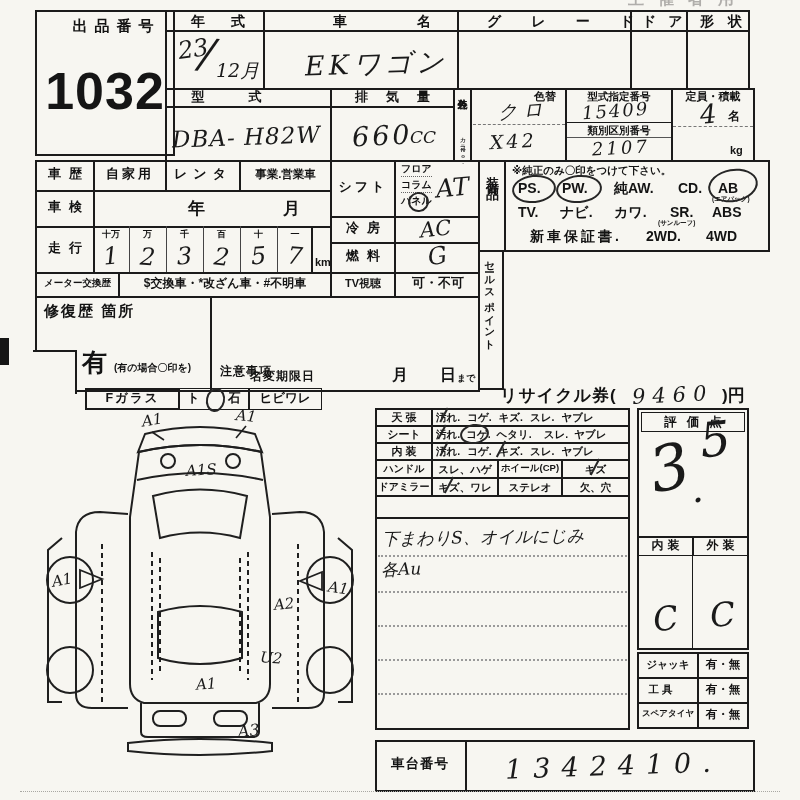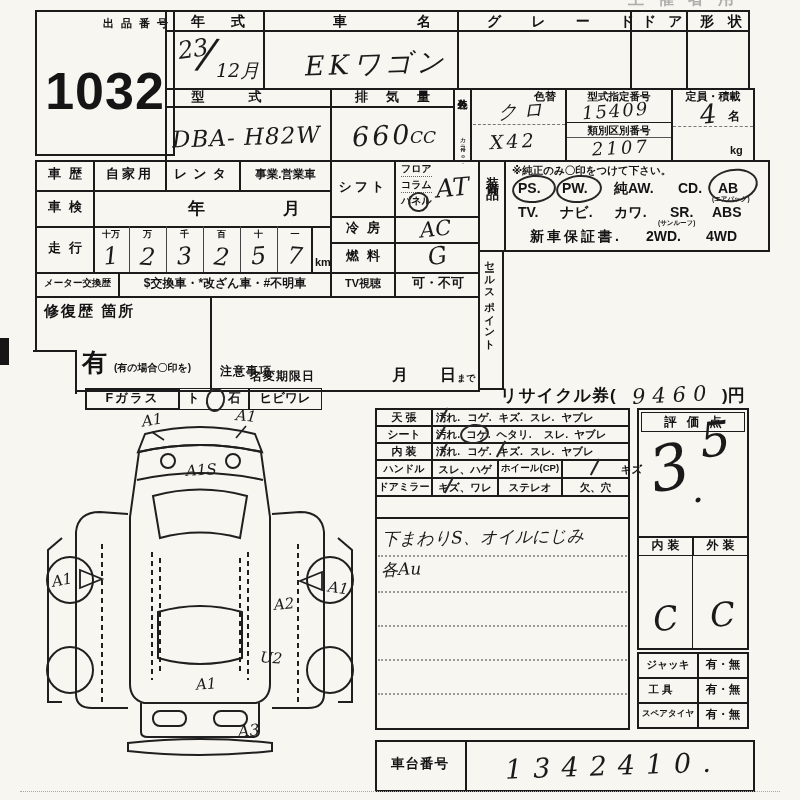--- a/index.html
+++ b/index.html
@@ -17,21 +17,21 @@
   svg{display:block;}
 </style>
 </head>
 <body>
 
 <div class="sheet">
 
   <div class="t hd" style="left:628px;top:-10px;font-size:16px;letter-spacing:14px;color:#b0aeab;">主催者用</div>
 
   <div class="b" style="left:35px;top:10px;width:140px;height:146px;"></div>
-  <div class="t hd" style="left:35px;top:17px;width:140px;text-align:right;font-size:11px;letter-spacing:7px;padding-left:23px;box-sizing:border-box;">出品番号</div>
+  <div class="t hd" style="left:35px;top:17px;width:140px;text-align:center;font-size:15px;letter-spacing:7px;padding-left:23px;box-sizing:border-box;">出品番号</div>
   <div class="t" style="left:35px;top:62px;width:140px;text-align:center;font-size:52px;font-weight:600;letter-spacing:1px;">1032</div>
 
   <div class="b" style="left:165px;top:10px;width:100px;height:80px;"></div>
   <div class="b" style="left:165px;top:10px;width:100px;height:22px;"></div>
   <div class="t hd" style="left:165px;top:13px;width:100px;text-align:center;font-size:14px;letter-spacing:26px;padding-left:26px;box-sizing:border-box;">年式</div>
   <div class="t hw" style="left:178px;top:36px;font-size:24px;transform:rotate(-8deg);">23</div>
   <div class="t hw" style="left:200px;top:30px;font-size:42px;transform:rotate(8deg);">/</div>
   <div class="t hw" style="left:216px;top:60px;font-size:19px;">12月</div>
 
   <div class="b" style="left:263px;top:10px;width:196px;height:80px;"></div>
@@ -272,21 +272,21 @@
     <span style="margin-right:7px;">汚れ.</span><span style="margin-right:7px;">コゲ.</span><span style="margin-right:7px;">キズ.</span><span style="margin-right:7px;">スレ.</span><span>ヤブレ</span>
   </div>
 
   <div class="b" style="left:375px;top:459px;width:58px;height:20px;"></div>
   <div class="t hd" style="left:375px;top:463px;width:58px;text-align:center;font-size:10px;">ハンドル</div>
   <div class="b" style="left:431px;top:459px;width:68px;height:20px;"></div>
   <div class="t hd" style="left:431px;top:463px;width:68px;text-align:center;font-size:10.5px;">スレ、ハゲ</div>
   <div class="b" style="left:497px;top:459px;width:66px;height:20px;"></div>
   <div class="t hd" style="left:497px;top:463px;width:66px;text-align:center;font-size:9.5px;">ホイール(CP)</div>
   <div class="b" style="left:561px;top:459px;width:69px;height:20px;"></div>
-  <div class="t hd" style="left:561px;top:463px;width:69px;text-align:center;font-size:10.5px;padding-left:36px;">キズ</div>
+  <div class="t hd" style="left:561px;top:463px;width:69px;text-align:center;font-size:10.5px;">キズ</div>
 
   <div class="b" style="left:375px;top:477px;width:58px;height:20px;"></div>
   <div class="t hd" style="left:375px;top:481px;width:58px;text-align:center;font-size:10px;">ドアミラー</div>
   <div class="b" style="left:431px;top:477px;width:68px;height:20px;"></div>
   <div class="t hd" style="left:431px;top:481px;width:68px;text-align:center;font-size:10.5px;">キズ、ワレ</div>
   <div class="b" style="left:497px;top:477px;width:66px;height:20px;"></div>
   <div class="t hd" style="left:497px;top:481px;width:66px;text-align:center;font-size:10.5px;">ステレオ</div>
   <div class="b" style="left:561px;top:477px;width:69px;height:20px;"></div>
   <div class="t hd" style="left:561px;top:481px;width:69px;text-align:center;font-size:10.5px;">欠、穴</div>
 

